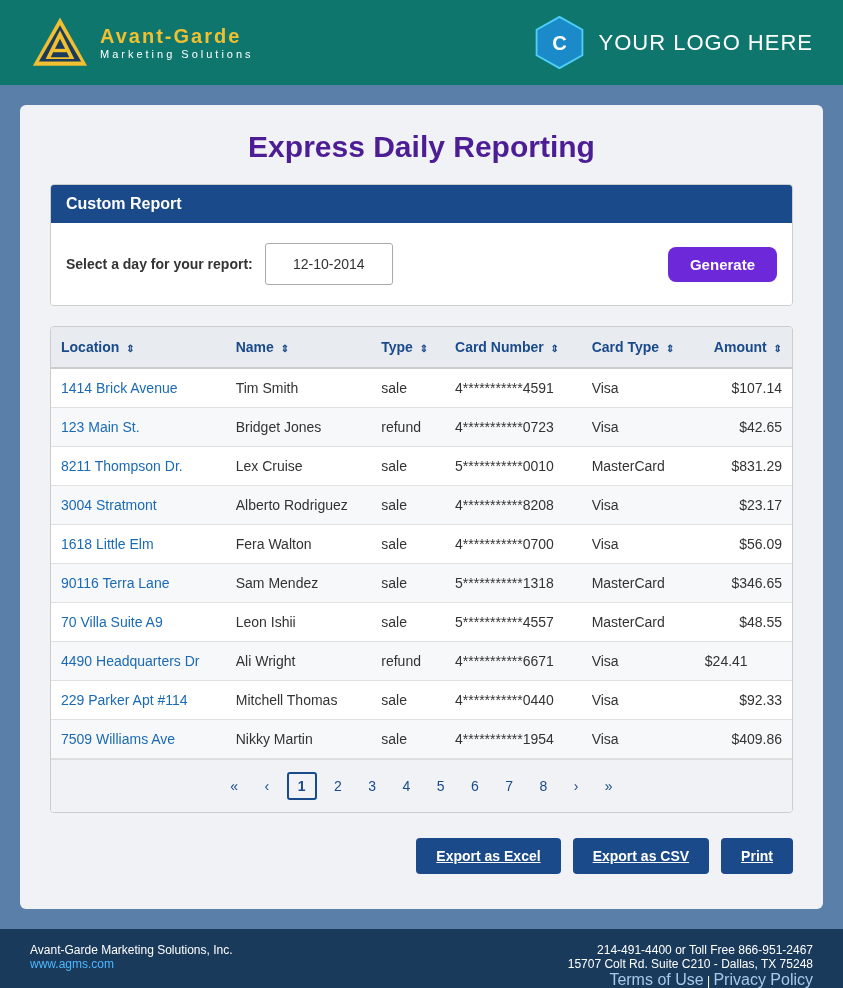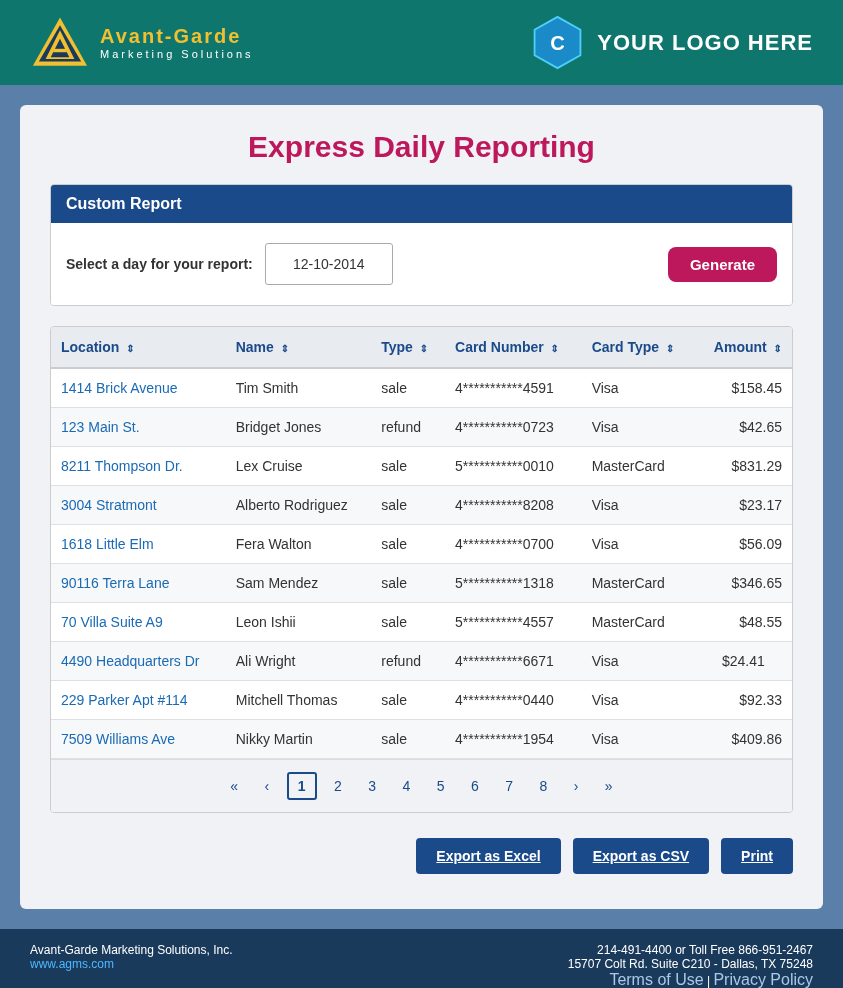--- a/index.html
+++ b/index.html
@@ -32,35 +32,35 @@
       align-items: center;
       gap: 12px;
     }
     .logo-hex {
       width: 55px;
       height: 55px;
     }
     .logo-right-text {
       color: white;
       font-size: 22px;
-      font-weight: bold;
+      font-weight: normal;
       letter-spacing: 1px;
     }
 
     
     .main-container {
       margin: 20px 20px;
       background-color: #f0f2f5;
       border-radius: 6px;
       padding: 25px 30px 30px;
     }
 
     .page-title {
       text-align: center;
-      color: #be185d;
+      color: #4c1d95;
       font-size: 30px;
       font-weight: bold;
       margin-bottom: 20px;
     }
 
     
     .custom-report-box {
       border: 1px solid #ccc;
       border-radius: 4px;
       overflow: hidden;
@@ -93,21 +93,21 @@
     .date-input {
       border: 1px solid #aaa;
       border-radius: 3px;
       padding: 12px 10px;
       font-size: 14px;
       color: #333;
       width: 128px;
       text-align: center;
     }
     .generate-btn {
-      background-color: #be185d;
+      background-color: #6d28d9;
       color: white;
       border: none;
       padding: 9px 22px;
       font-size: 15px;
       font-weight: bold;
       border-radius: 8px;
       cursor: pointer;
     }
 
     
@@ -292,21 +292,21 @@
           <th style="text-align:right;">Amount <span class="sort-icon">⇕</span></th>
         </tr>
       </thead>
       <tbody id="table-body">
       <tr>
       <td>1414 Brick Avenue</td>
       <td>Tim Smith</td>
       <td>sale</td>
       <td>4***********4591</td>
       <td>Visa</td>
-      <td style="text-align:right;">$158.45</td>
+      <td style="text-align:right;">$107.14</td>
     </tr>
           <tr>
       <td>123 Main St.</td>
       <td>Bridget Jones</td>
       <td>refund</td>
       <td>4***********0723</td>
       <td>Visa</td>
       <td style="text-align:right;">$42.65</td>
     </tr>
           <tr>
@@ -348,21 +348,21 @@
       <td>5***********4557</td>
       <td>MasterCard</td>
       <td style="text-align:right;">$48.55</td>
     </tr>
           <tr>
       <td>4490 Headquarters Dr</td>
       <td>Ali Wright</td>
       <td>refund</td>
       <td>4***********6671</td>
       <td>Visa</td>
-      <td style="text-align:center;">$24.41</td>
+      <td style="text-align:left;">$24.41</td>
     </tr>
           <tr>
       <td>229 Parker Apt #114</td>
       <td>Mitchell Thomas</td>
       <td>sale</td>
       <td>4***********0440</td>
       <td>Visa</td>
       <td style="text-align:right;">$92.33</td>
     </tr>
           <tr>

